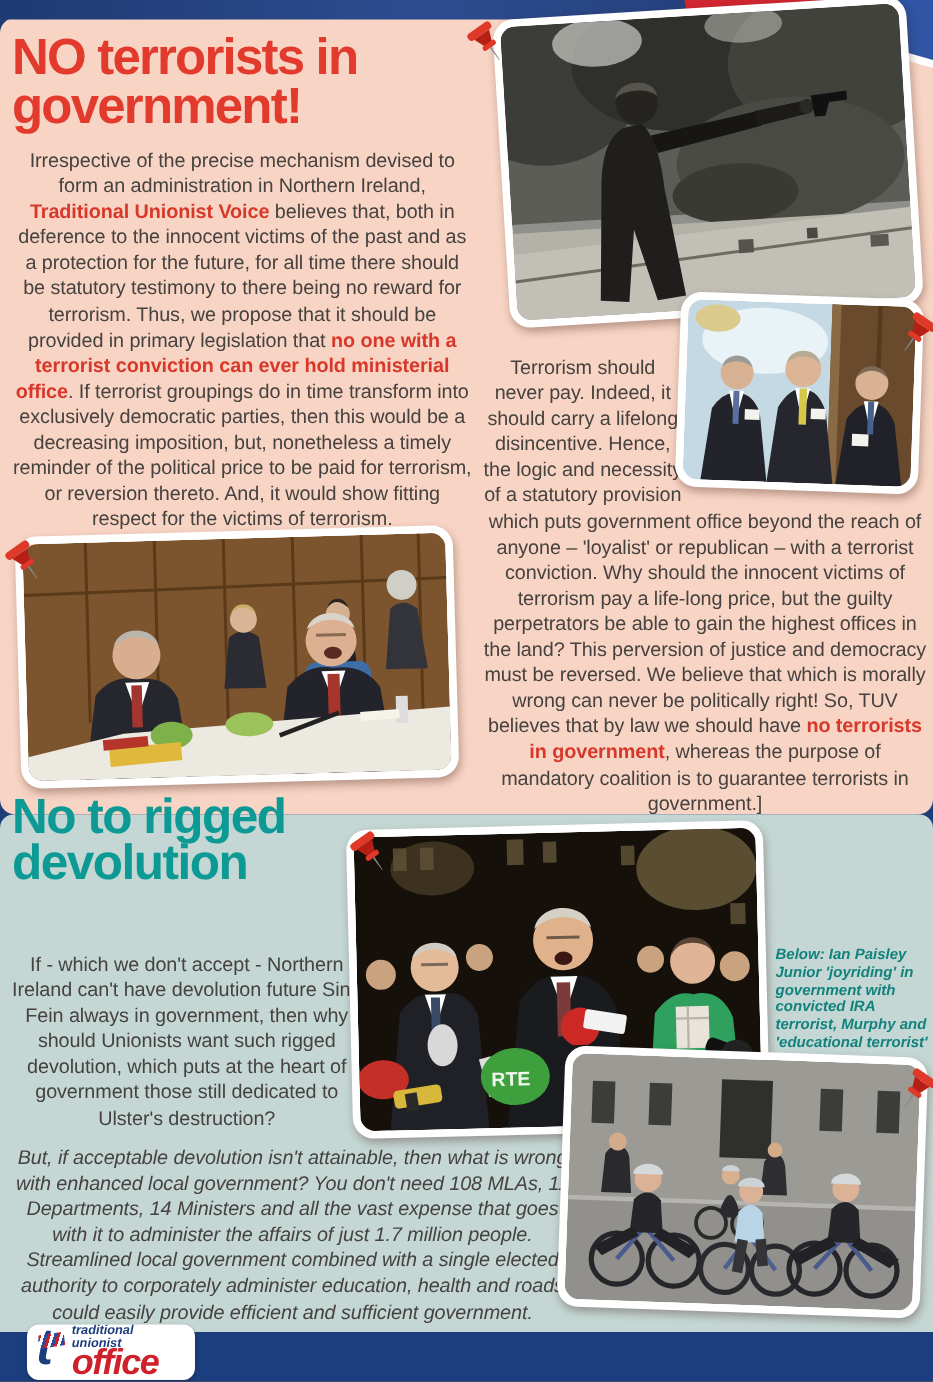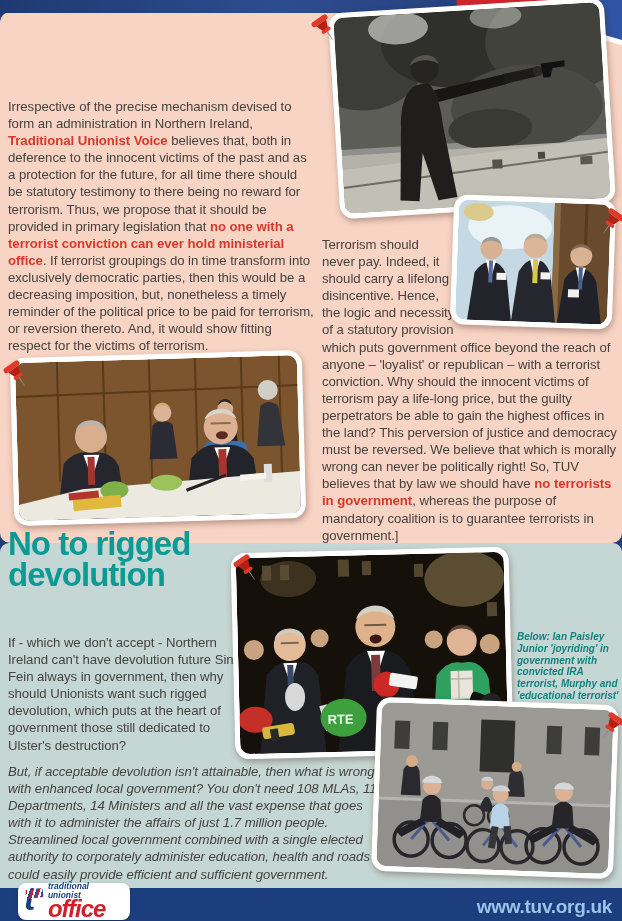--- a/index.html
+++ b/index.html
@@ -24,21 +24,21 @@
              background:#1d3e7e;z-index:5;}
 
   
   .h1{position:absolute;left:8px;top:22px;margin:0;z-index:2;
       font-size:34px;line-height:33px;font-weight:bold;letter-spacing:-1.2px;
       color:#e23b2d;white-space:pre-line;}
   .h2{position:absolute;left:8px;top:528px;margin:0;z-index:2;
       font-size:33px;line-height:31px;font-weight:bold;letter-spacing:-1px;
       color:#0d9a94;white-space:pre-line;}
   .para{position:absolute;margin:0;z-index:2;font-size:13.2px;line-height:17.1px;
-        color:#45423f;letter-spacing:-0.05px;}
+        color:#45423f;letter-spacing:-0.05px;text-align:center;}
   .hl{color:#d8382a;font-weight:bold;}
   .p-intro{left:8px;top:98px;width:307px;}
   .p-terror{left:322px;top:236px;width:296px;}
   .p-terror .wrap-spacer{float:right;width:163px;height:86px;}
   .p-if{left:8px;top:634px;width:233px;}
   .p-but{left:8px;top:763px;width:374px;font-style:italic;}
   .caption{position:absolute;left:517px;top:631px;width:104px;z-index:2;margin:0;
            font-size:10px;line-height:11.8px;font-style:italic;font-weight:bold;
            color:#12827d;letter-spacing:0;}
 
@@ -85,20 +85,22 @@
 
 <div class="page">
 
   <div class="topbar"></div>
   <div class="corner-red"></div>
   <div class="corner-blue"></div>
 
   <div class="panel-pink"></div>
   <div class="panel-teal"></div>
 
+  <h1 class="h1">NO terrorists in
+government!</h1>
 
   <p class="para p-intro"><span>Irrespective of the precise mechanism devised to form an administration in Northern Ireland, </span><span class="hl">Traditional Unionist Voice</span><span> believes that, both in deference to the innocent victims of the past and as a protection for the future, for all time there should be statutory testimony to there being no reward for terrorism. Thus, we propose that it should be provided in primary legislation that </span><span class="hl">no one with a terrorist conviction can ever hold ministerial office</span><span>. If terrorist groupings do in time transform into exclusively democratic parties, then this would be a decreasing imposition, but, nonetheless a timely reminder of the political price to be paid for terrorism, or reversion thereto. And, it would show fitting respect for the victims of terrorism.</span></p>
 
   <p class="para p-terror"><span class="wrap-spacer"></span><span>Terrorism should never pay. Indeed, it should carry a lifelong disincentive. Hence, the logic and necessity of a statutory provision which puts government office beyond the reach of anyone – 'loyalist' or republican – with a terrorist conviction. Why should the innocent victims of terrorism pay a life-long price, but the guilty perpetrators be able to gain the highest offices in the land? This perversion of justice and democracy must be reversed. We believe that which is morally wrong can never be politically right! So, TUV believes that by law we should have </span><span class="hl">no terrorists in government</span><span>, whereas the purpose of mandatory coalition is to guarantee terrorists in government.]</span></p>
 
   <h2 class="h2">No to rigged
 devolution</h2>
 
   <p class="para p-if">If - which we don't accept - Northern Ireland can't have devolution future Sinn Fein always in government, then why should Unionists want such rigged devolution, which puts at the heart of government those still dedicated to Ulster's destruction?</p>
 
@@ -389,15 +391,14 @@
   <div class="logo">
     <span class="logo-t-wrap">
       <span class="logo-t">t</span>
       <span class="logo-jack"></span>
     </span>
     <span class="logo-text">
       <div class="logo-tagline">traditional unionist</div>
       <div class="logo-name">office</div>
     </span>
   </div>
-  <span class="footer-url">www.tuv.org.uk</span>
 
 </div>
 
 </body></html>

